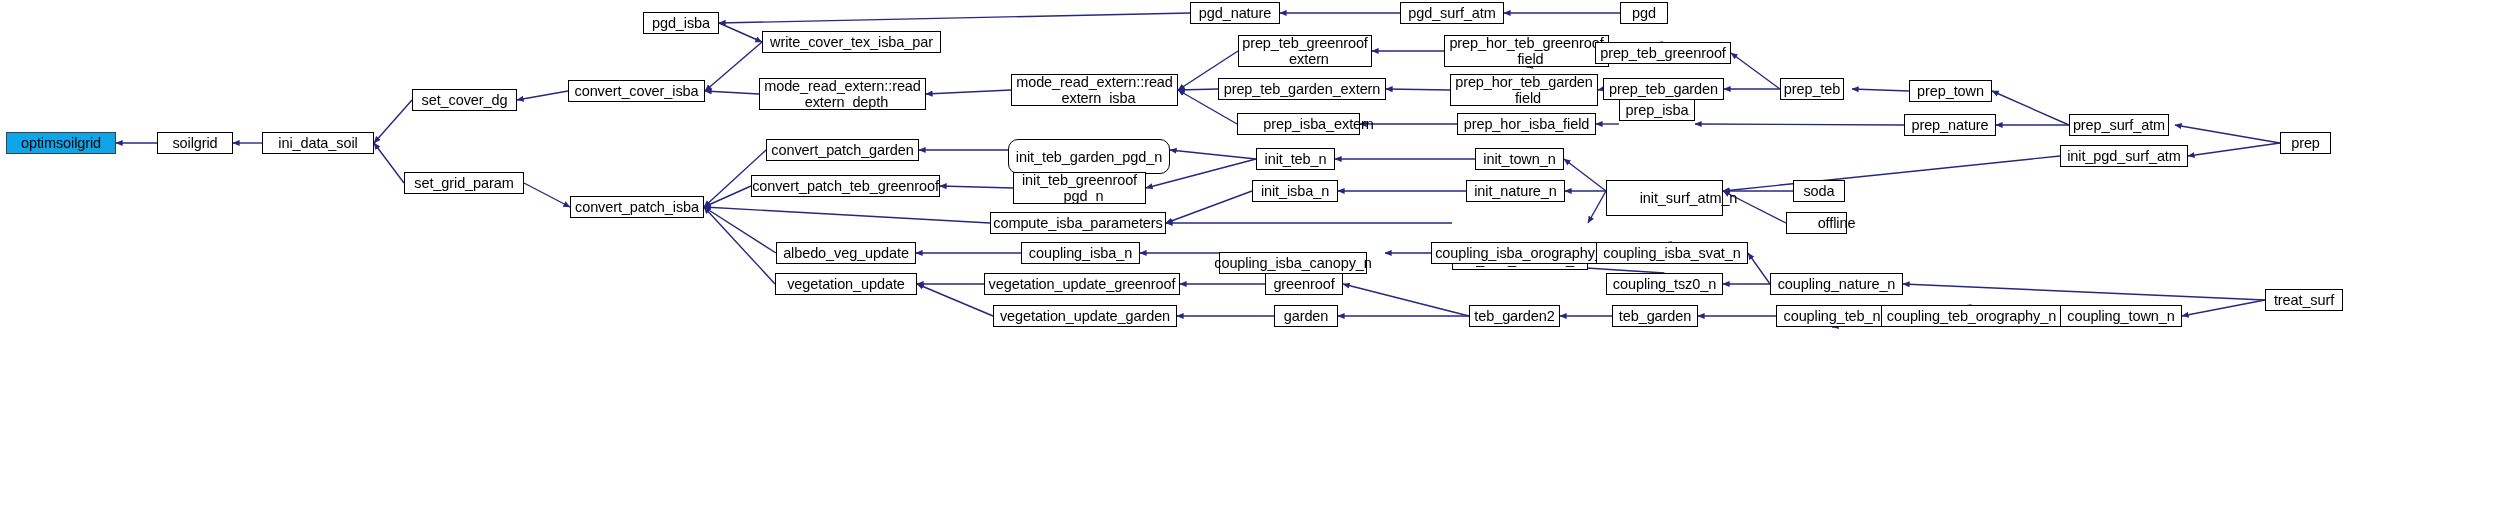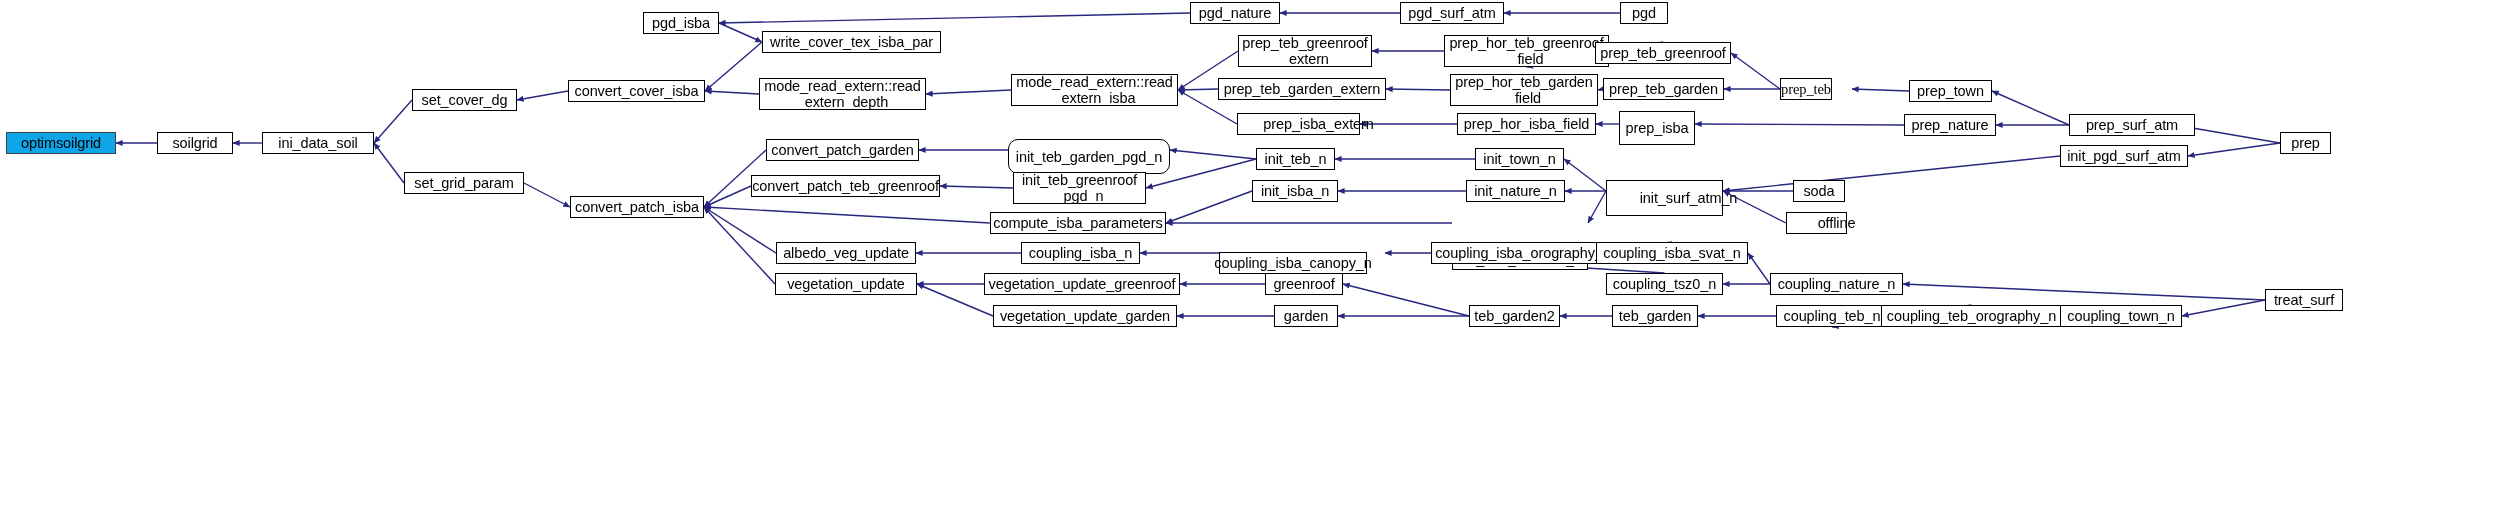--- a/index.html
+++ b/index.html
@@ -165,32 +165,32 @@
 _field</div>
       <div class="node" style="left: 1457px; top: 113px; width: 139px; height: 22px;">prep_hor_isba_field</div>
       <div class="node" style="left: 1475px; top: 148px; width: 89px; height: 22px;">init_town_n</div>
       <div class="node" style="left: 1466px; top: 180px; width: 99px; height: 22px;">init_nature_n</div>
       <div class="node" style="left: 1452px; top: 212px; width: 136px; height: 22px; margin-top: 36px;">init_surf_landuse_n</div>
       <div class="node" style="left: 1431px; top: 242px; width: 184px; height: 22px;">coupling_isba_orography_n</div>
       <div class="node" style="left: 1469px; top: 305px; width: 91px; height: 22px;">teb_garden2</div>
       <div class="node" style="left: 1620px; top: 2px; width: 48px; height: 22px;">pgd</div>
       <div class="node" style="left: 1595px; top: 42px; width: 136px; height: 22px;">prep_teb_greenroof</div>
       <div class="node" style="left: 1603px; top: 78px; width: 121px; height: 22px;">prep_teb_garden</div>
-      <div class="node" style="left: 1619px; top: 111px; width: 76px; height: 34px;">prep_isba</div>
+      <div class="node" style="left: 1619px; top: 99px; width: 76px; height: 22px;">prep_isba</div>
       <div class="node" style="left: 1606px; top: 180px; width: 117px; height: 36px; padding-left: 48px;">init_surf_atm_n</div>
       <div class="node" style="left: 1596px; top: 242px; width: 152px; height: 22px;">coupling_isba_svat_n</div>
       <div class="node" style="left: 1606px; top: 273px; width: 117px; height: 22px;">coupling_tsz0_n</div>
       <div class="node" style="left: 1612px; top: 305px; width: 86px; height: 22px;">teb_garden</div>
-      <div class="node" style="left: 1780px; top: 78px; width: 52px; height: 22px; font-family: Liberation Serif, serif;">prep_teb</div>
+      <div class="node" style="left: 1780px; top: 78px; width: 64px; height: 22px;">prep_teb</div>
       <div class="node" style="left: 1793px; top: 180px; width: 52px; height: 22px;">soda</div>
       <div class="node" style="left: 1786px; top: 212px; width: 61px; height: 22px; padding-left: 40px;">offline</div>
       <div class="node" style="left: 1770px; top: 273px; width: 133px; height: 22px;">coupling_nature_n</div>
       <div class="node" style="left: 1776px; top: 305px; width: 112px; height: 22px;">coupling_teb_n</div>
       <div class="node" style="left: 1909px; top: 80px; width: 83px; height: 22px;">prep_town</div>
       <div class="node" style="left: 1904px; top: 114px; width: 92px; height: 22px;">prep_nature</div>
       <div class="node" style="left: 1881px; top: 305px; width: 181px; height: 22px;">coupling_teb_orography_n</div>
-      <div class="node" style="left: 2069px; top: 114px; width: 126px; height: 22px;">prep_surf_atm</div>
+      <div class="node" style="left: 2069px; top: 114px; width: 100px; height: 22px;">prep_surf_atm</div>
       <div class="node" style="left: 2060px; top: 145px; width: 128px; height: 22px;">init_pgd_surf_atm</div>
       <div class="node" style="left: 2060px; top: 305px; width: 122px; height: 22px;">coupling_town_n</div>
       <div class="node" style="left: 2280px; top: 132px; width: 51px; height: 22px;">prep</div>
       <div class="node" style="left: 2265px; top: 289px; width: 78px; height: 22px;">treat_surf</div>
     </div>
 </div>
 
 </body></html>

